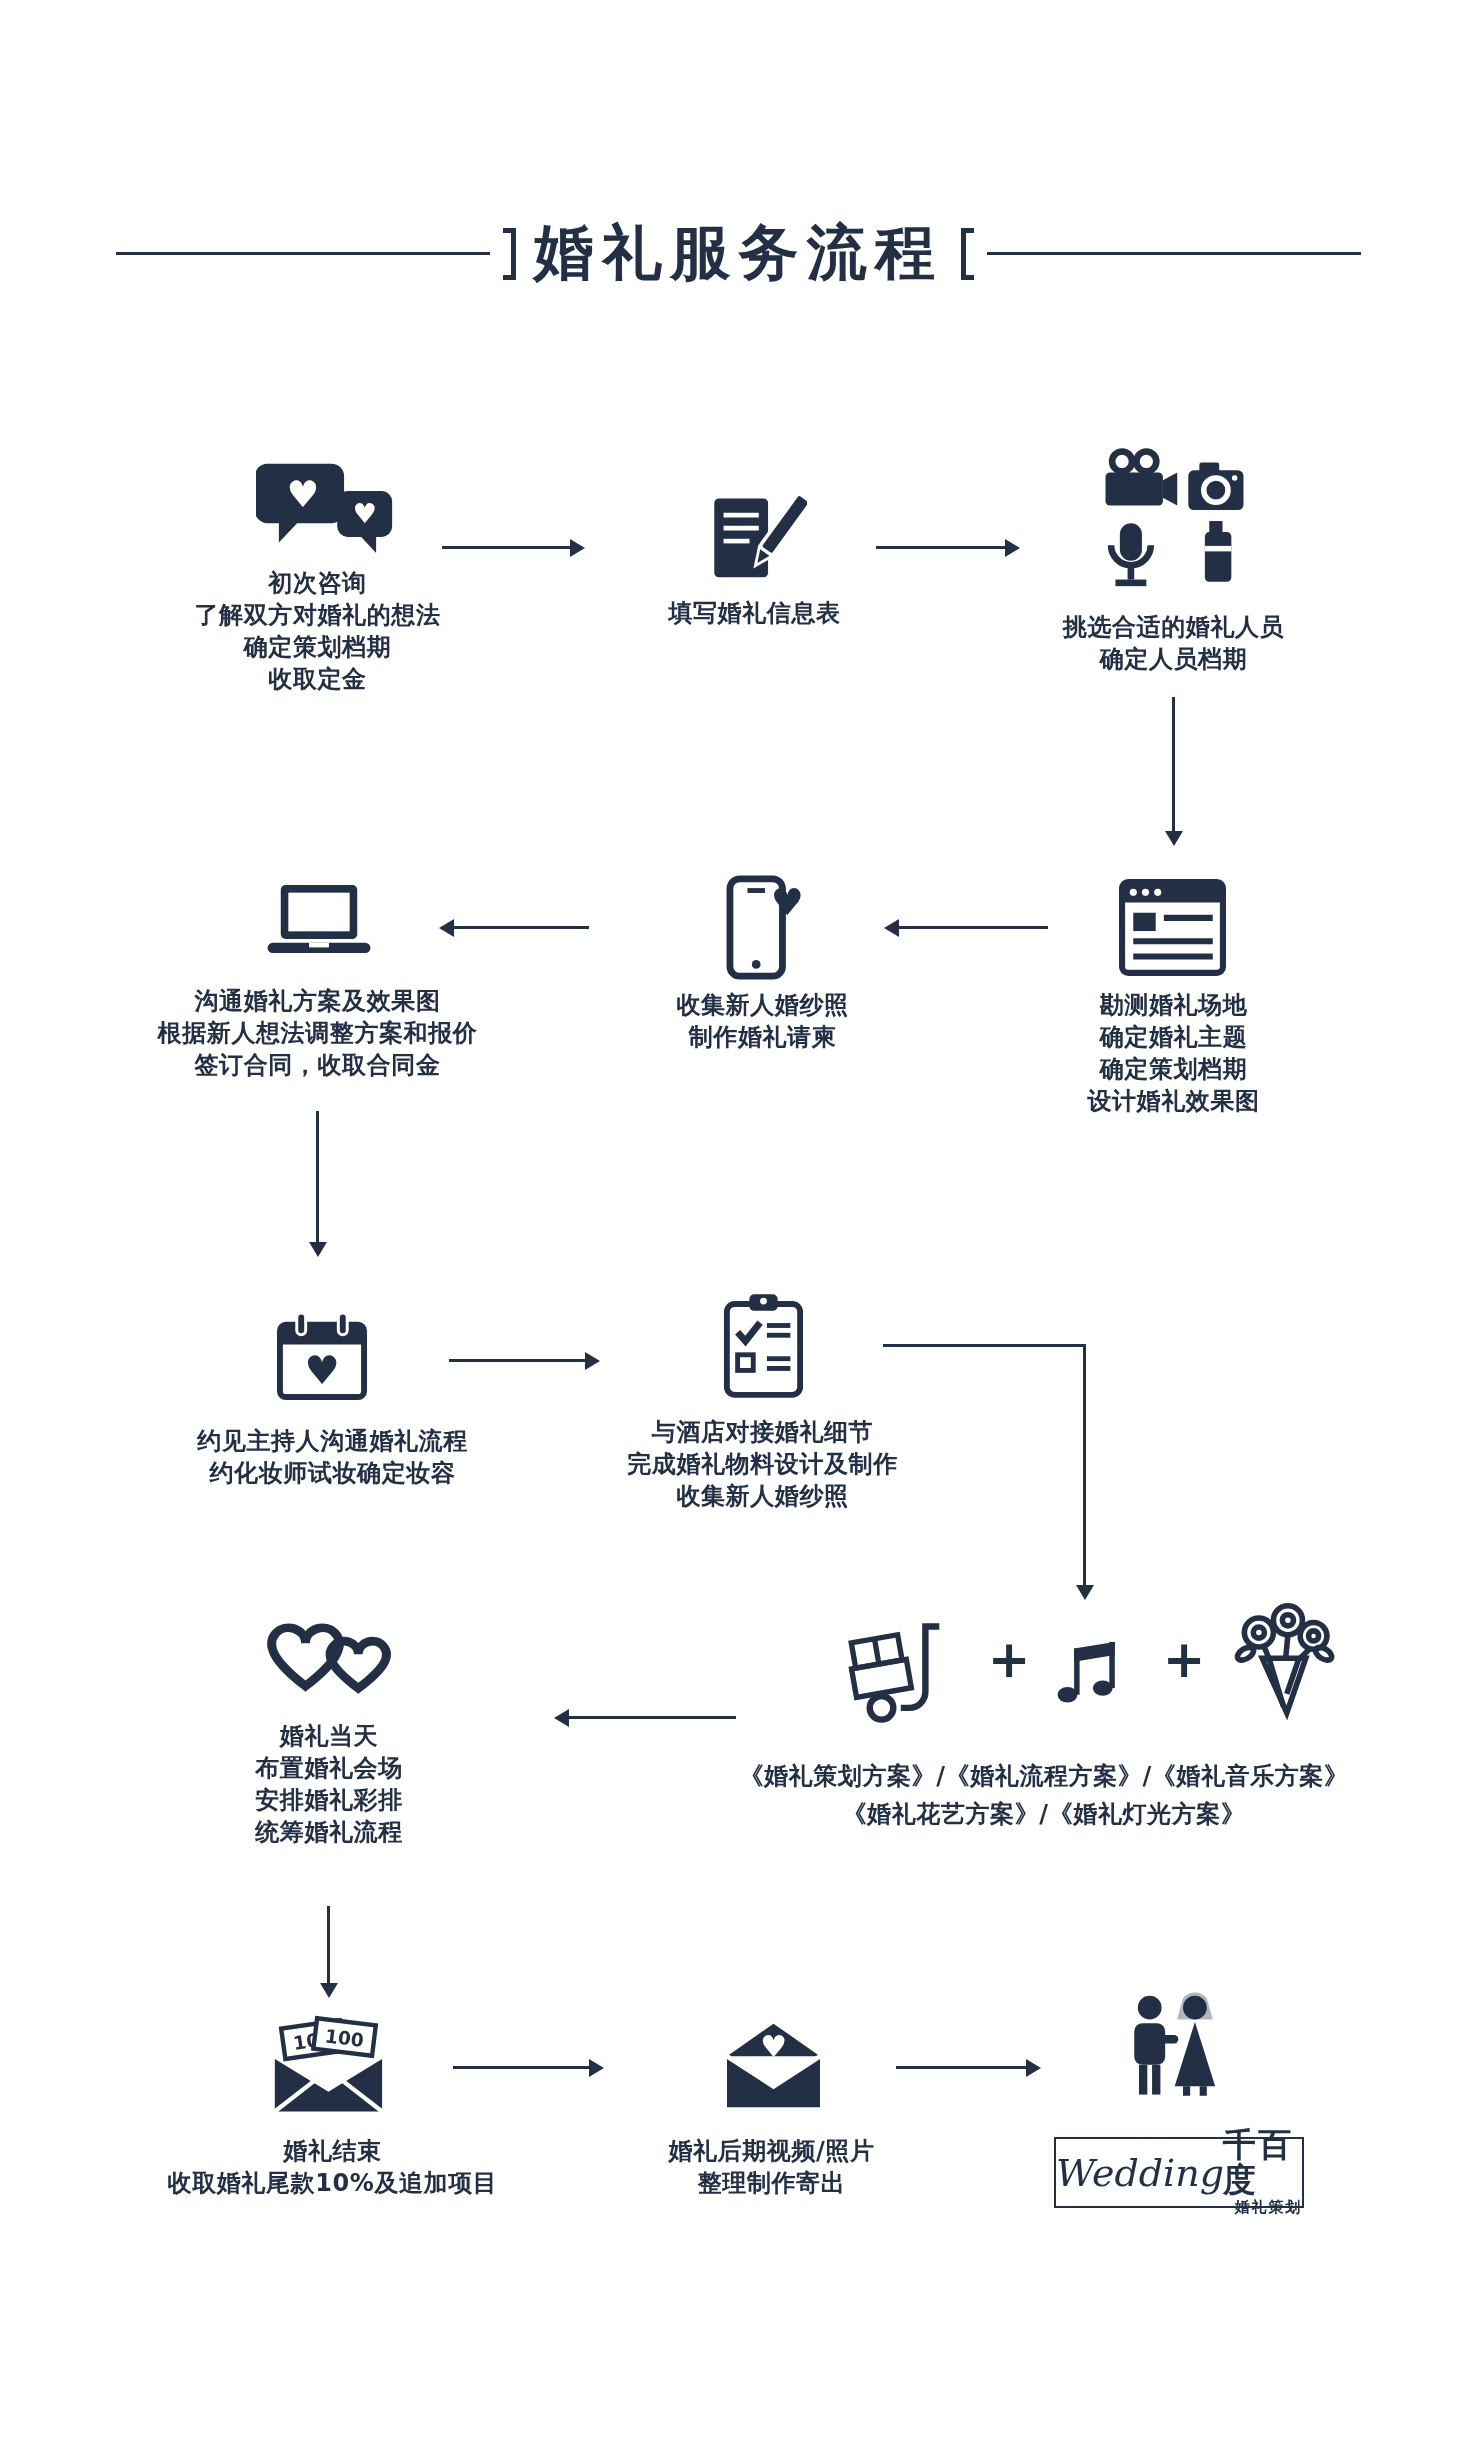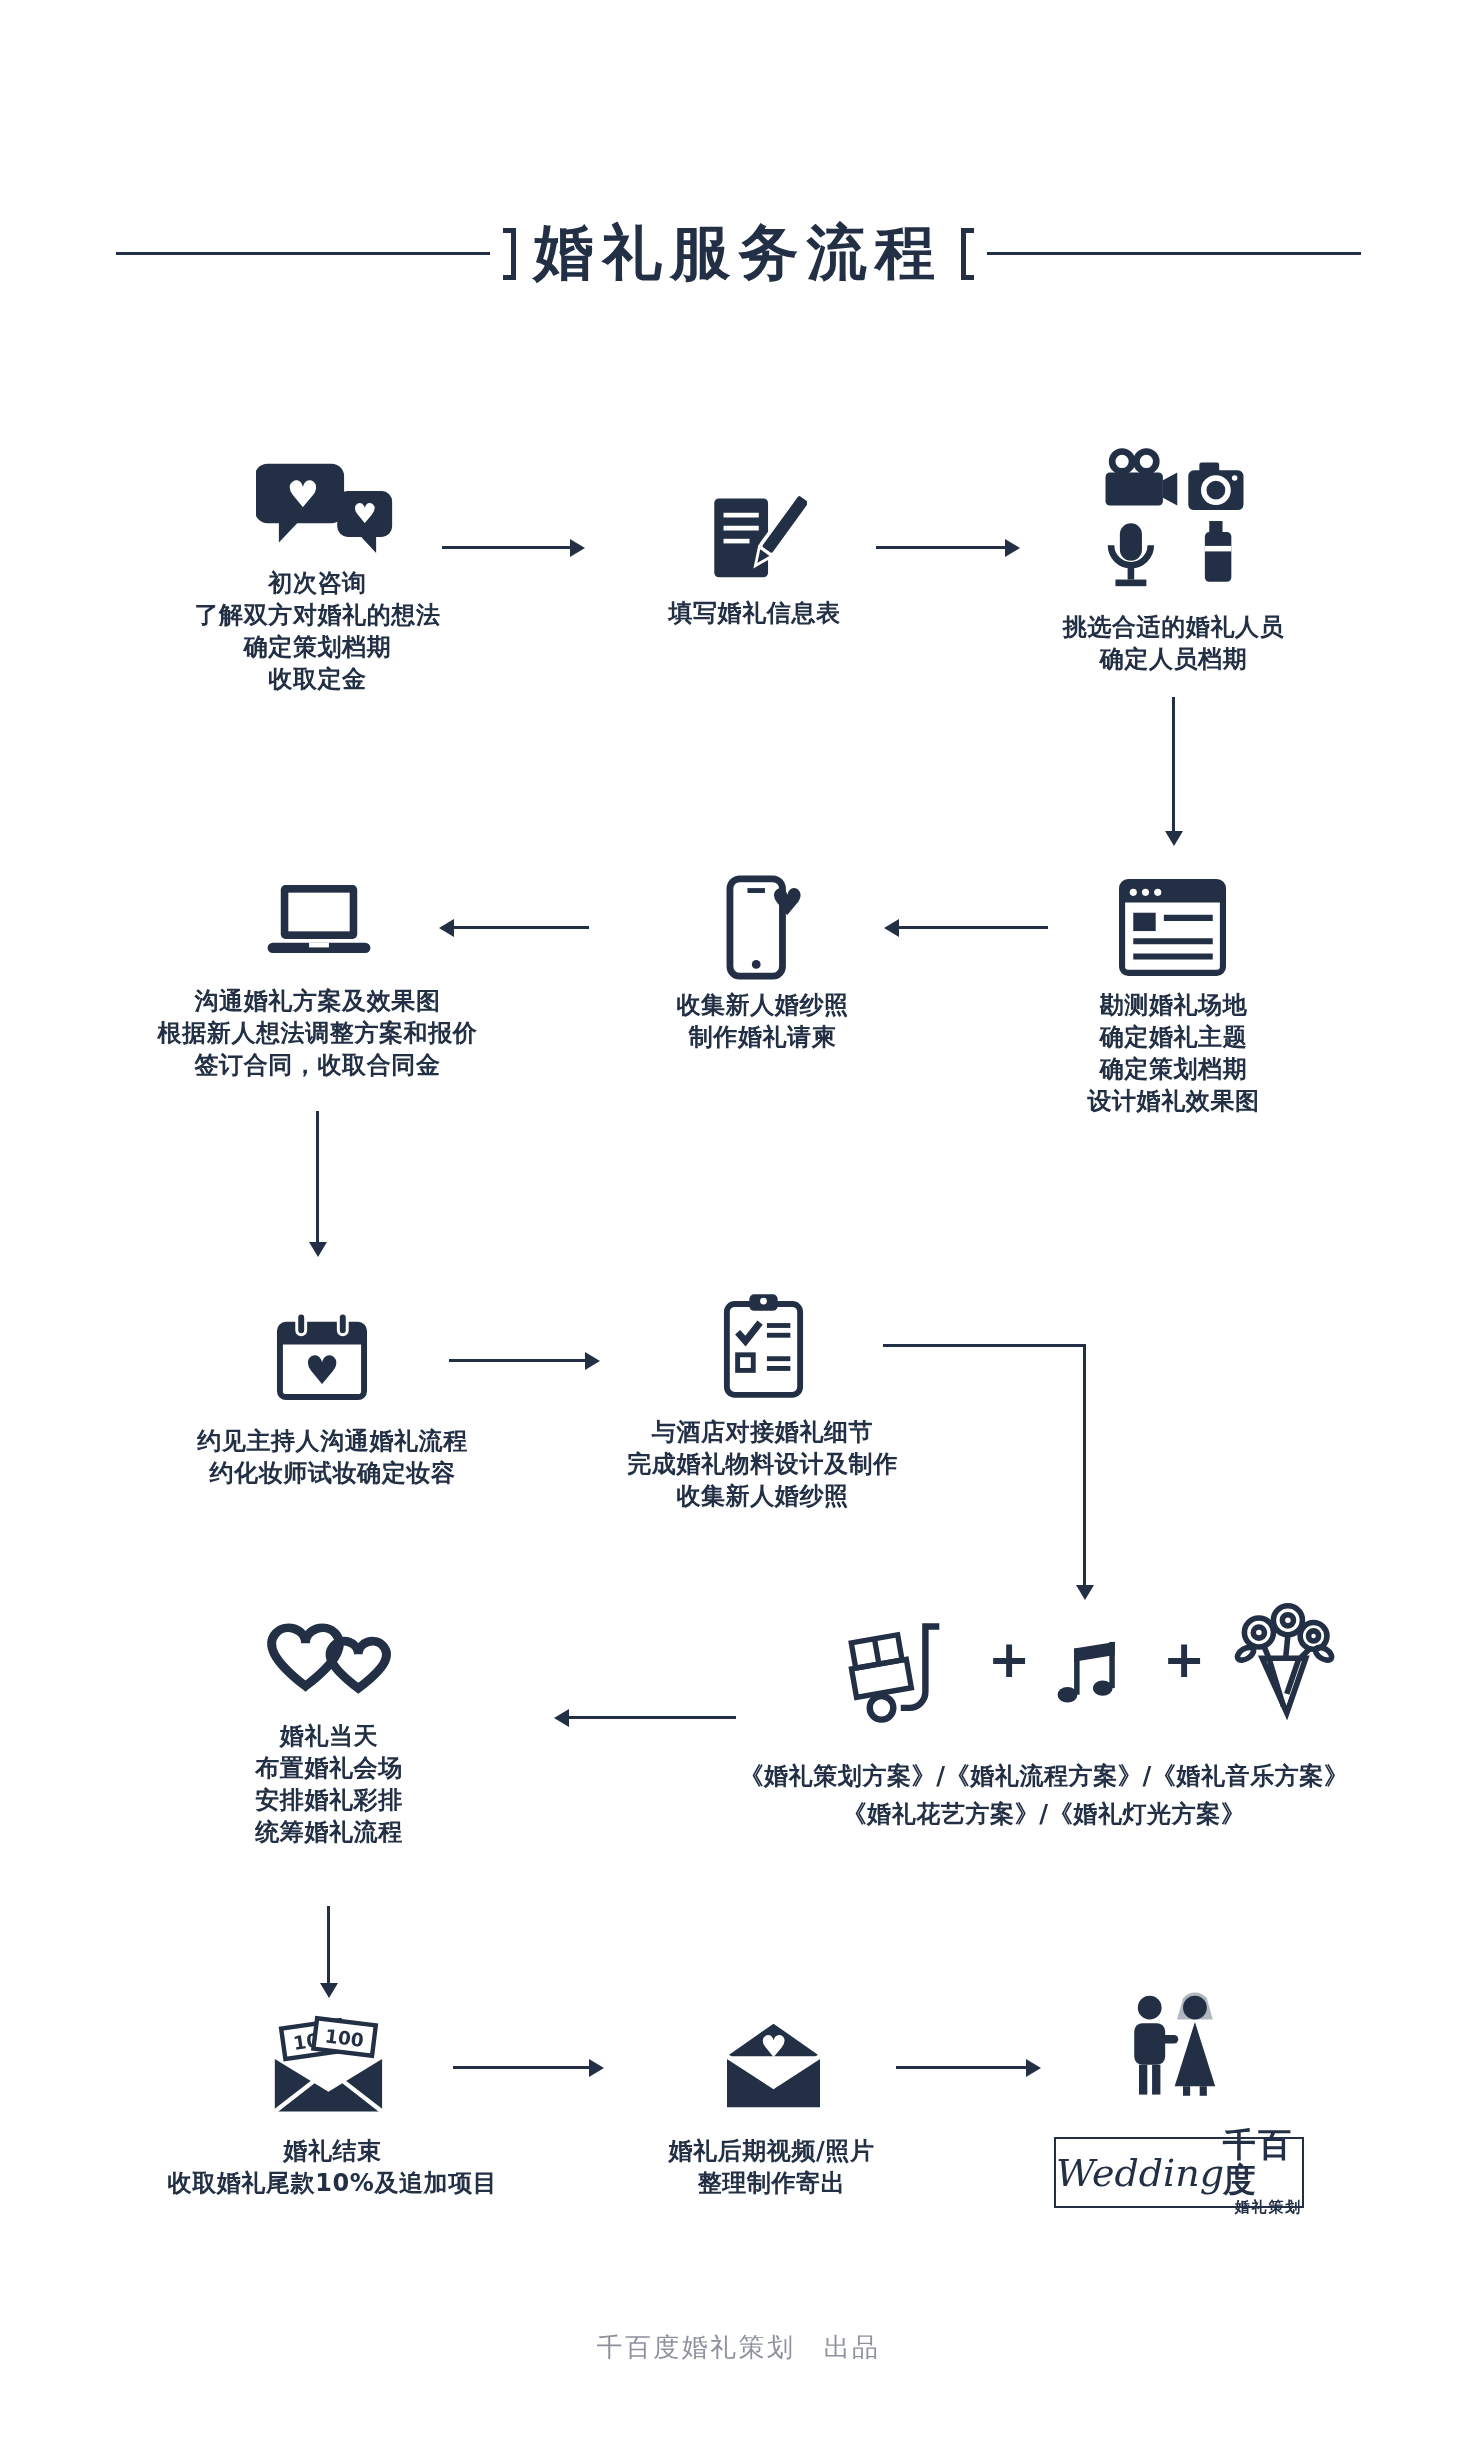--- a/index.html
+++ b/index.html
@@ -345,16 +345,15 @@
   </div>
 
   <div class="logo-box">
     <span class="logo-script">Wedding</span>
     <span class="logo-col">
       <span class="logo-brand">千百度</span>
       <span class="logo-sub">婚礼策划</span>
     </span>
   </div>
 
-  <div class="footer">千百度婚礼策划　出品</div>
 
 </div>
 
 
 </body></html>

